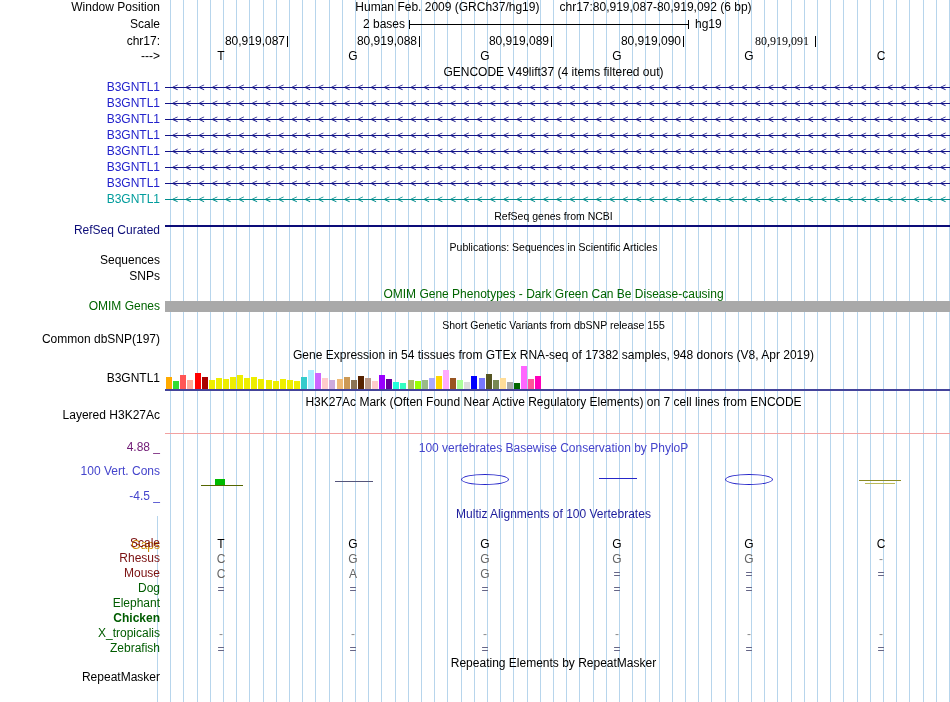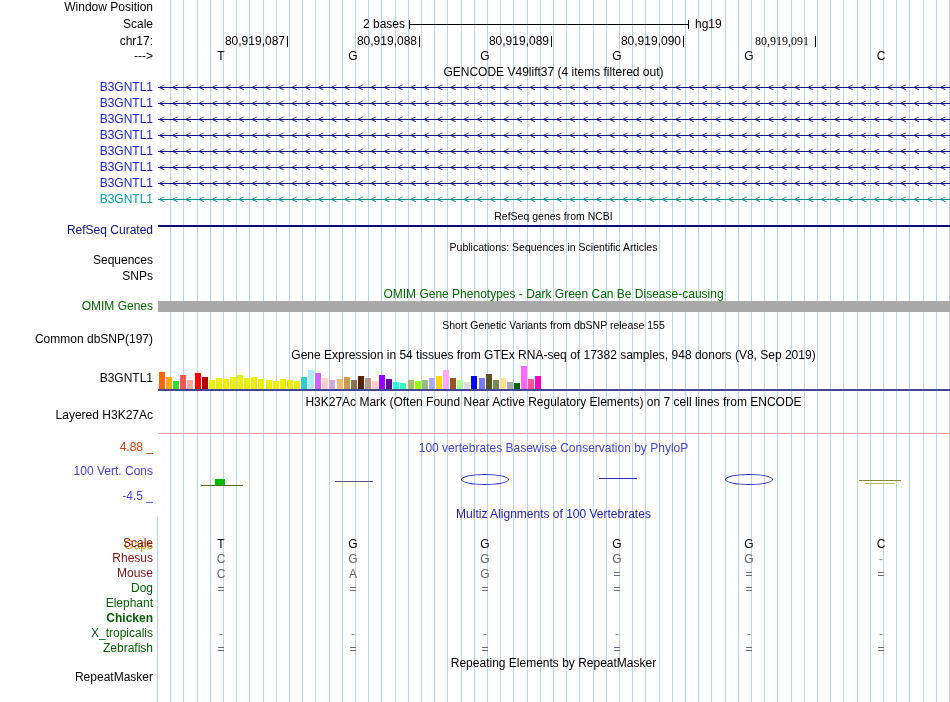--- a/index.html
+++ b/index.html
@@ -1,18 +1,18 @@
 <!DOCTYPE html>
 <html><head>
 <meta charset="utf-8">
 <style>
   html,body{margin:0;padding:0;background:#fff;}
   #screen{position:relative;width:950px;height:702px;background:#fff;overflow:hidden;
           font-family:"Liberation Sans",sans-serif;font-size:12px;color:#000;}
-  #labels{position:absolute;left:1px;top:0;width:157px;height:516px;z-index:3;background:#fff;}
+  #labels{position:absolute;left:8px;top:0;width:157px;height:516px;z-index:3;background:#fff;}
   .lbl{position:absolute;left:0;width:152px;text-align:right;line-height:13px;font-size:12px;white-space:nowrap;}
   #main{position:absolute;left:157px;top:0;width:793px;height:702px;
         background:repeating-linear-gradient(90deg,#b7d5ec 0px,#b7d5ec 1px,transparent 1px,transparent 13.2px);}
   .ctitle{position:absolute;left:0;width:100%;text-align:center;line-height:13px;font-size:12px;white-space:nowrap;z-index:2;}
   .ctitle.small{font-size:10.5px;}
   .vtick{position:absolute;top:36px;height:11px;width:1px;background:#000;}
   .coord{position:absolute;top:35px;width:110px;text-align:right;font-size:12px;line-height:13px;}
   .base{position:absolute;top:50px;width:40px;text-align:center;font-size:12px;line-height:13px;}
   .scale-value{position:absolute;top:18px;left:140px;width:108px;text-align:right;line-height:13px;}
   .scale-line{position:absolute;top:24px;left:252px;width:280px;height:1px;background:#000;}
@@ -29,33 +29,36 @@
   .mzrow{position:absolute;left:0;width:100%;height:14px;}
   .mzcell{position:absolute;width:24px;text-align:center;font-size:12px;line-height:14px;}
 </style>
 </head>
 <body>
 
 <div id="screen">
 
   <div id="main">
 
+    <div class="ctitle" style="top:1px">
+      <span>Human Feb. 2009 (GRCh37/hg19)</span><span style="margin-left:20px">chr17:80,919,087-80,919,092 (6 bp)</span>
+    </div>
 
     <div class="scale-value">2 bases</div>
     <div class="scale-line"></div>
     <div class="scale-tick" style="left:252px"></div>
     <div class="scale-tick" style="left:531px"></div>
     <div class="scale-asm">hg19</div>
 
     <div class="ctitle" style="top:66px">GENCODE V49lift37 (4 items filtered out)</div>
     <div class="ctitle small" style="top:210px">RefSeq genes from NCBI</div>
     <div class="ctitle small" style="top:241px">Publications: Sequences in Scientific Articles</div>
     <div class="ctitle" style="top: 288px; color: rgb(0, 100, 0);">OMIM Gene Phenotypes - Dark Green Can Be Disease-causing</div>
     <div class="ctitle small" style="top:319px">Short Genetic Variants from dbSNP release 155</div>
-    <div class="ctitle" style="top:349px">Gene Expression in 54 tissues from GTEx RNA-seq of 17382 samples, 948 donors (V8, Sep 2019)</div>
+    <div class="ctitle" style="top:349px">Gene Expression in 54 tissues from GTEx RNA-seq of 17382 samples, 948 donors (V8, Apr 2019)</div>
     <div class="ctitle" style="top:396px">H3K27Ac Mark (Often Found Near Active Regulatory Elements) on 7 cell lines from ENCODE</div>
     <div class="ctitle" style="top: 442px; color: rgb(68, 68, 204);">100 vertebrates Basewise Conservation by PhyloP</div>
     <div class="ctitle" style="top: 508px; color: rgb(28, 28, 156);">Multiz Alignments of 100 Vertebrates</div>
     <div class="ctitle" style="top:657px">Repeating Elements by RepeatMasker</div>
 
     <div class="hline" style="top: 225px; height: 2px; background: rgb(12, 12, 120);"></div>
     <div class="hline" style="top: 301px; height: 11px; background: rgb(169, 169, 169);"></div>
     <div class="hline" style="top: 389px; height: 2px; background: rgb(68, 68, 154);"></div>
     <div class="hline" style="top: 433px; height: 1px; background: rgb(242, 161, 161);"></div>
   <div class="vtick" style="left: 130px;"></div>
@@ -227,21 +230,21 @@
     <div class="lbl" style="top:18px">Scale</div>
     <div class="lbl" style="top:35px">chr17:</div>
     <div class="lbl" style="top:50px">---&gt;</div>
     <div class="lbl" style="top: 224px; color: rgb(12, 12, 120);">RefSeq Curated</div>
     <div class="lbl" style="top:254px">Sequences</div>
     <div class="lbl" style="top:270px">SNPs</div>
     <div class="lbl" style="top: 300px; color: rgb(0, 100, 0);">OMIM Genes</div>
     <div class="lbl" style="top:333px">Common dbSNP(197)</div>
     <div class="lbl" style="top:372px">B3GNTL1</div>
     <div class="lbl" style="top:409px">Layered H3K27Ac</div>
-    <div class="lbl" style="top: 441px; color: #c2410c;">4.88 _</div>
+    <div class="lbl" style="top: 441px; color: #701a75;">4.88 _</div>
     <div class="lbl" style="top: 465px; color: rgb(68, 68, 204);">100 Vert. Cons</div>
     <div class="lbl" style="top: 490px; color: rgb(68, 68, 204);">-4.5 _</div>
     <div class="lbl" style="top:671px">RepeatMasker</div>
   <div class="lbl" style="top: 81px; color: rgb(34, 34, 204);">B3GNTL1</div>
       <div class="lbl" style="top: 97px; color: rgb(34, 34, 204);">B3GNTL1</div>
       <div class="lbl" style="top: 113px; color: rgb(34, 34, 204);">B3GNTL1</div>
       <div class="lbl" style="top: 129px; color: rgb(34, 34, 204);">B3GNTL1</div>
       <div class="lbl" style="top: 145px; color: rgb(34, 34, 204);">B3GNTL1</div>
       <div class="lbl" style="top: 161px; color: rgb(34, 34, 204);">B3GNTL1</div>
       <div class="lbl" style="top: 177px; color: rgb(34, 34, 204);">B3GNTL1</div>

